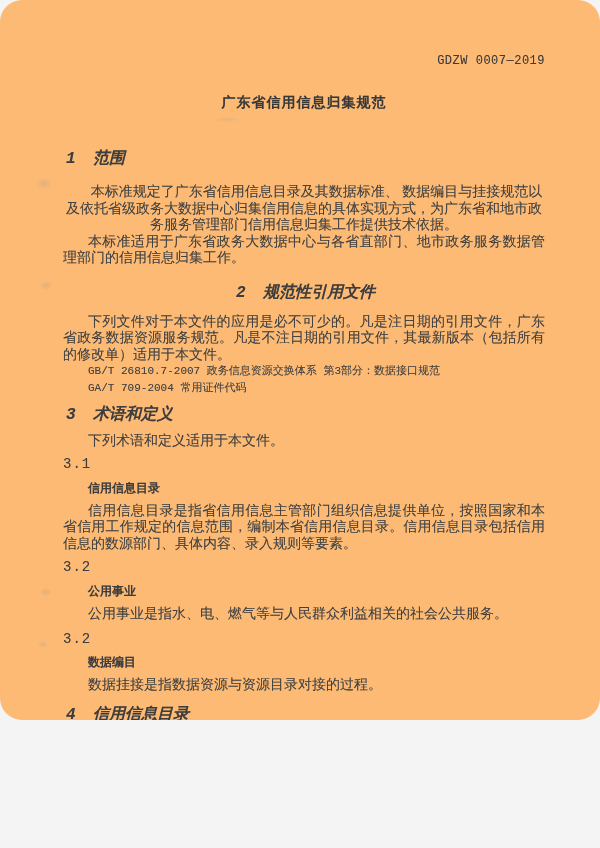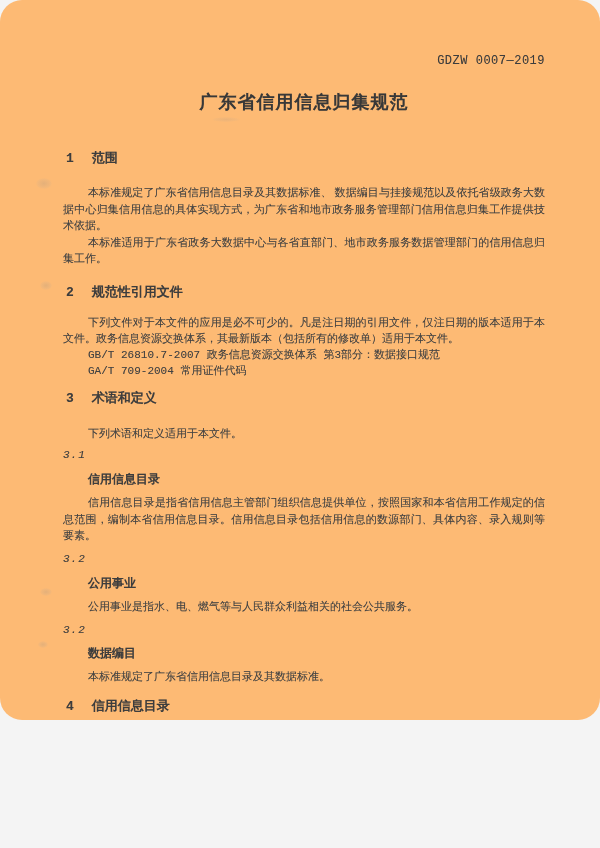--- a/index.html
+++ b/index.html
@@ -30,76 +30,76 @@
     font-size: 12px;
     line-height: 14px;
     color: #3c3c3c;
     letter-spacing: 0.5px;
   }
   .doc-title {
     margin-top: 22px;
     text-align: center;
     font-family: "Liberation Sans", sans-serif;
     font-weight: bold;
-    font-size: 18px;
+    font-size: 14px;
     line-height: 24px;
     letter-spacing: 1px;
     color: #383838;
   }
   .sec-heading {
     font-family: "Liberation Sans", sans-serif;
     font-weight: bold;
-    font-size: 13px;
+    font-size: 16px;
     line-height: 16px;
     color: #3d3d3d;
     padding-left: 3px;
+    font-style: italic;
   }
   .sec-num { display: inline-block; min-width: 9px; margin-right: 13px; font-family: "Liberation Mono", "Liberation Sans", monospace; }
   .para {
-    font-size: 11px;
+    font-size: 14px;
     line-height: 16.5px;
     text-align: justify;
     text-indent: 25px;
     color: #424242;
   }
   .ref-line {
     font-size: 11px;
     line-height: 16.5px;
     padding-left: 25px;
     font-family: "Liberation Mono", "Liberation Serif", serif;
     color: #424242;
   }
   .term-num {
     font-family: "Liberation Mono", "Liberation Sans", monospace;
-    font-size: 11px;
+    font-size: 14px;
     line-height: 16px;
     letter-spacing: 1px;
     color: #3f3f3f;
-    font-style: italic;
   }
   .term-name {
     padding-left: 25px;
     font-family: "Liberation Sans", sans-serif;
     font-weight: bold;
     font-size: 12px;
     line-height: 16px;
     color: #3d3d3d;
   }
   .page-number {
     position: absolute;
     left: 535px;
     top: 791px;
     font-size: 11px;
     color: #5a5a5a;
     font-family: "Liberation Mono", monospace;
   }
   
   .mt36 { margin-top: 36px; }
-  .mt19 { margin-top: 18px; }
-  .mt17 { margin-top: 17px; }
+  .mt19 { margin-top: 10px; }
+  .mt17 { margin-top: 17px; text-align: center; }
   .mt13 { margin-top: 13px; }
   .mt10 { margin-top: 10px; }
   .mt8  { margin-top: 8px; }
   .mt7  { margin-top: 7px; }
   .mt6  { margin-top: 6px; }
   
   .smudge {
     position: absolute;
     border-radius: 50%;
     background: radial-gradient(ellipse at center, rgba(140,140,140,0.22) 0%, rgba(160,160,160,0.10) 55%, rgba(160,160,160,0) 75%);
@@ -127,21 +127,21 @@
       </div>
       <p class="para mt17">本标准规定了广东省信用信息目录及其数据标准、 数据编目与挂接规范以及依托省级政务大数据中心归集信用信息的具体实现方式，为广东省和地市政务服务管理部门信用信息归集工作提供技术依据。</p>
       <p class="para">本标准适用于广东省政务大数据中心与各省直部门、地市政务服务数据管理部门的信用信息归集工作。</p>
     </section>
 
     <section>
       <div class="sec-heading mt17">
         <span class="sec-num">2</span>
         <span>规范性引用文件</span>
       </div>
-      <p class="para mt13">下列文件对于本文件的应用是必不可少的。凡是注日期的引用文件，仅注日期的版本适用于本文件。政务信息资源交换体系，其最新版本（包括所有的修改单）适用于本文件。</p>
+      <p class="para mt13">下列文件对于本文件的应用是必不可少的。凡是注日期的引用文件，广东省政务数据资源服务规范。凡是不注日期的引用文件，其最新版本（包括所有的修改单）适用于本文件。</p>
       <div class="ref-line">GB/T 26810.7-2007 政务信息资源交换体系 第3部分：数据接口规范</div>
       <div class="ref-line">GA/T 709-2004 常用证件代码</div>
     </section>
 
     <section>
       <div class="sec-heading mt10">
         <span class="sec-num">3</span>
         <span>术语和定义</span>
       </div>
       <p class="para mt19">下列术语和定义适用于本文件。</p>
@@ -154,21 +154,21 @@
 
       <div>
         <div class="term-num mt7">3.2</div>
         <div class="term-name mt8">公用事业</div>
         <p class="para mt7">公用事业是指水、电、燃气等与人民群众利益相关的社会公共服务。</p>
       </div>
 
       <div>
         <div class="term-num mt8">3.2</div>
         <div class="term-name mt7">数据编目</div>
-        <p class="para mt7">本标准规定了广东省信用信息目录及其数据标准。</p>
+        <p class="para mt7">数据挂接是指数据资源与资源目录对接的过程。</p>
       </div>
 
     </section>
 
     <section>
       <div class="sec-heading mt13">
         <span class="sec-num">4</span>
         <span>信用信息目录</span>
       </div>
     </section>

